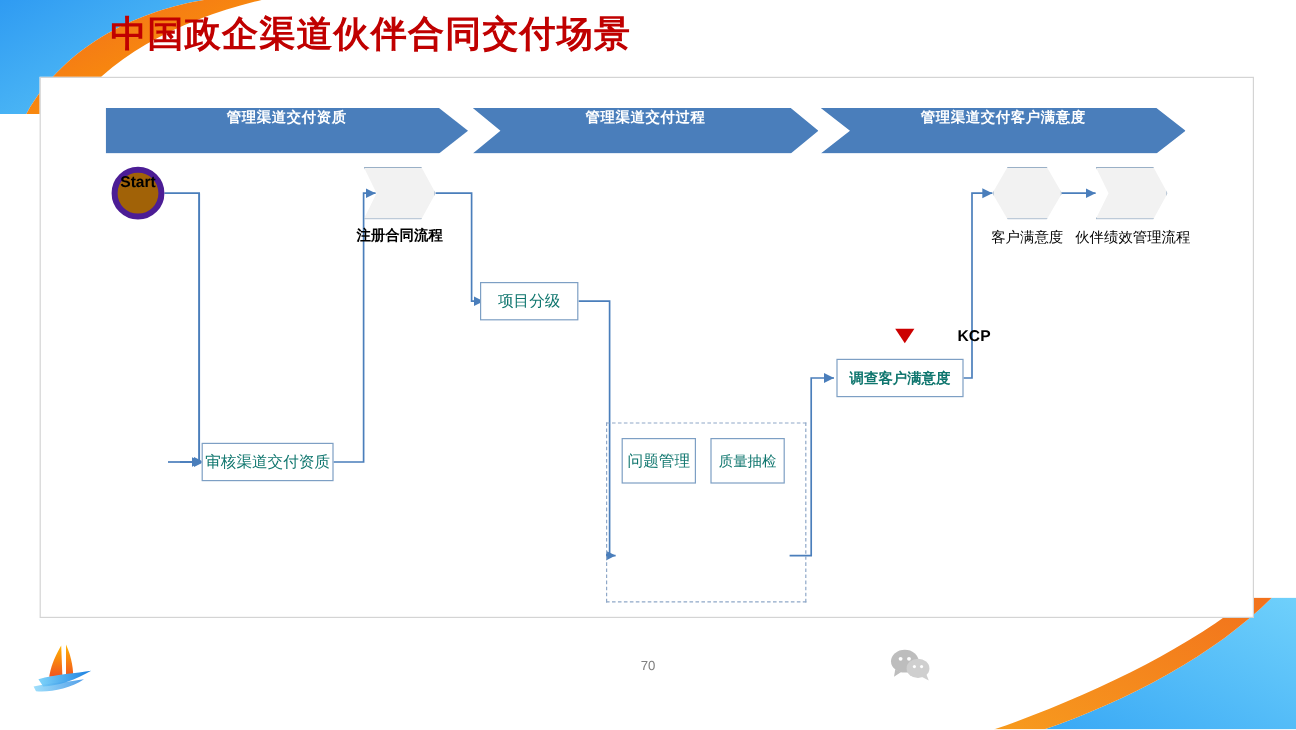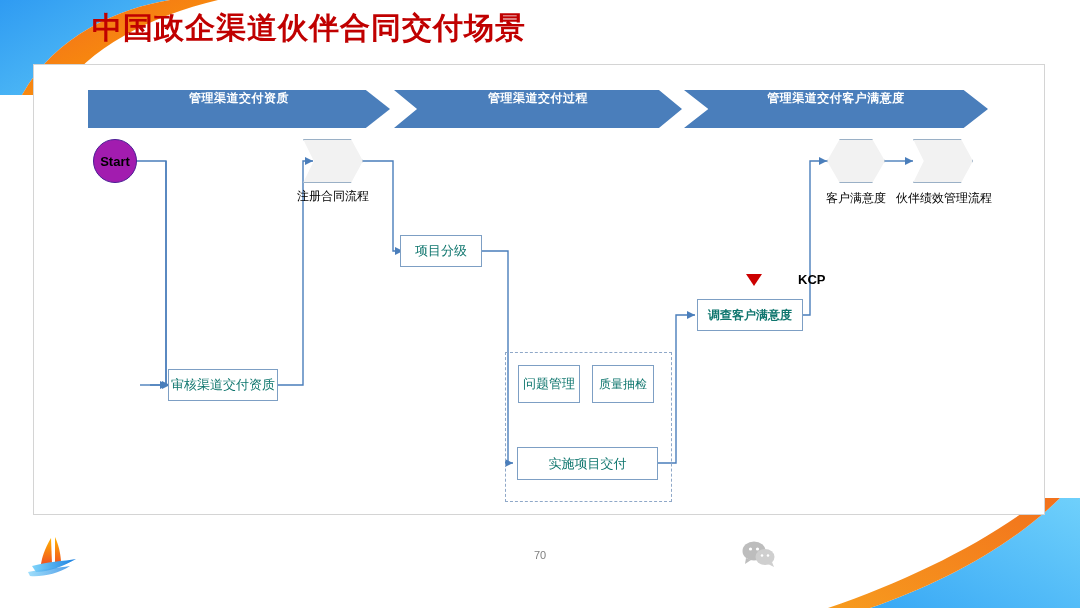--- a/index.html
+++ b/index.html
@@ -36,22 +36,22 @@
     clip-path:polygon(0 0, 92% 0, 100% 50%, 92% 100%, 0 100%);}
   .banner.b2{left:394px;top:90px;width:288px;
     clip-path:polygon(0 0, 92% 0, 100% 50%, 92% 100%, 0 100%, 8% 50%);}
   .banner.b3{left:684px;top:90px;width:304px;
     clip-path:polygon(0 0, 92% 0, 100% 50%, 92% 100%, 0 100%, 8% 50%);}
 
   
   .node{position:absolute;box-sizing:border-box;}
 
   .ellipse{
-    width:44px;height:44px;border:1px solid #4c1d95;border-radius:50%;
-    background:#a21caf;display:flex;align-items:center;justify-content:center;
+    width:44px;height:44px;border:5px solid #4c1d95;border-radius:50%;
+    background:#a16207;display:flex;align-items:flex-start;justify-content:center;
     font-size:13px;font-weight:bold;color:#000;
   }
 
   .rect{
     border:1px solid #7d9fc4;background:#ffffff;
     display:flex;align-items:center;justify-content:center;
     font-size:13px;color:#0f766e;text-align:center;
   }
 
   .chev{
@@ -175,40 +175,37 @@
 
       <path d="M791,300 L810,300" stroke="none"></path>
     </g>
   </svg>
 
   <div class="node ellipse" style="left:93px;top:139px;">
     <span>Start</span>
   </div>
 
   <div class="node chev" style="left:303px;top:139px;width:60px;height:44px;"></div>
-  <div class="shape-label" style="left:283px;top:188px;width:100px;">注册合同流程</div>
+  <div class="shape-label" style="left:283px;top:188px;width:100px;font-weight:bold;">注册合同流程</div>
 
   <div class="node rect" style="left:168px;top:369px;width:110px;height:32px;">
     <span>审核渠道交付资质</span>
   </div>
 
   <div class="node rect" style="left:400px;top:235px;width:82px;height:32px;">
     <span>项目分级</span>
   </div>
 
   <div class="dashbox" style="left:505px;top:352px;width:165px;height:148px;"></div>
 
   <div class="node rect" style="left:518px;top:365px;width:62px;height:38px;">
     <span>问题管理</span>
   </div>
   <div class="node rect" style="left:592px;top:365px;width:62px;height:38px;">
     <span style="font-size:12px;">质量抽检</span>
-  </div>
-  <div class="node rect" style="left:517px;top:447px;width:141px;height:33px;">
-    <span>实施项目交付</span>
   </div>
 
   <div class="kcp" style="left:746px;top:272px;gap:36px;">
     <span class="tri"></span>
     <span>KCP</span>
   </div>
 
   <div class="node rect" style="left:697px;top:299px;width:106px;height:32px;font-weight:bold;">
     <span style="font-size:12px;">调查客户满意度</span>
   </div>

